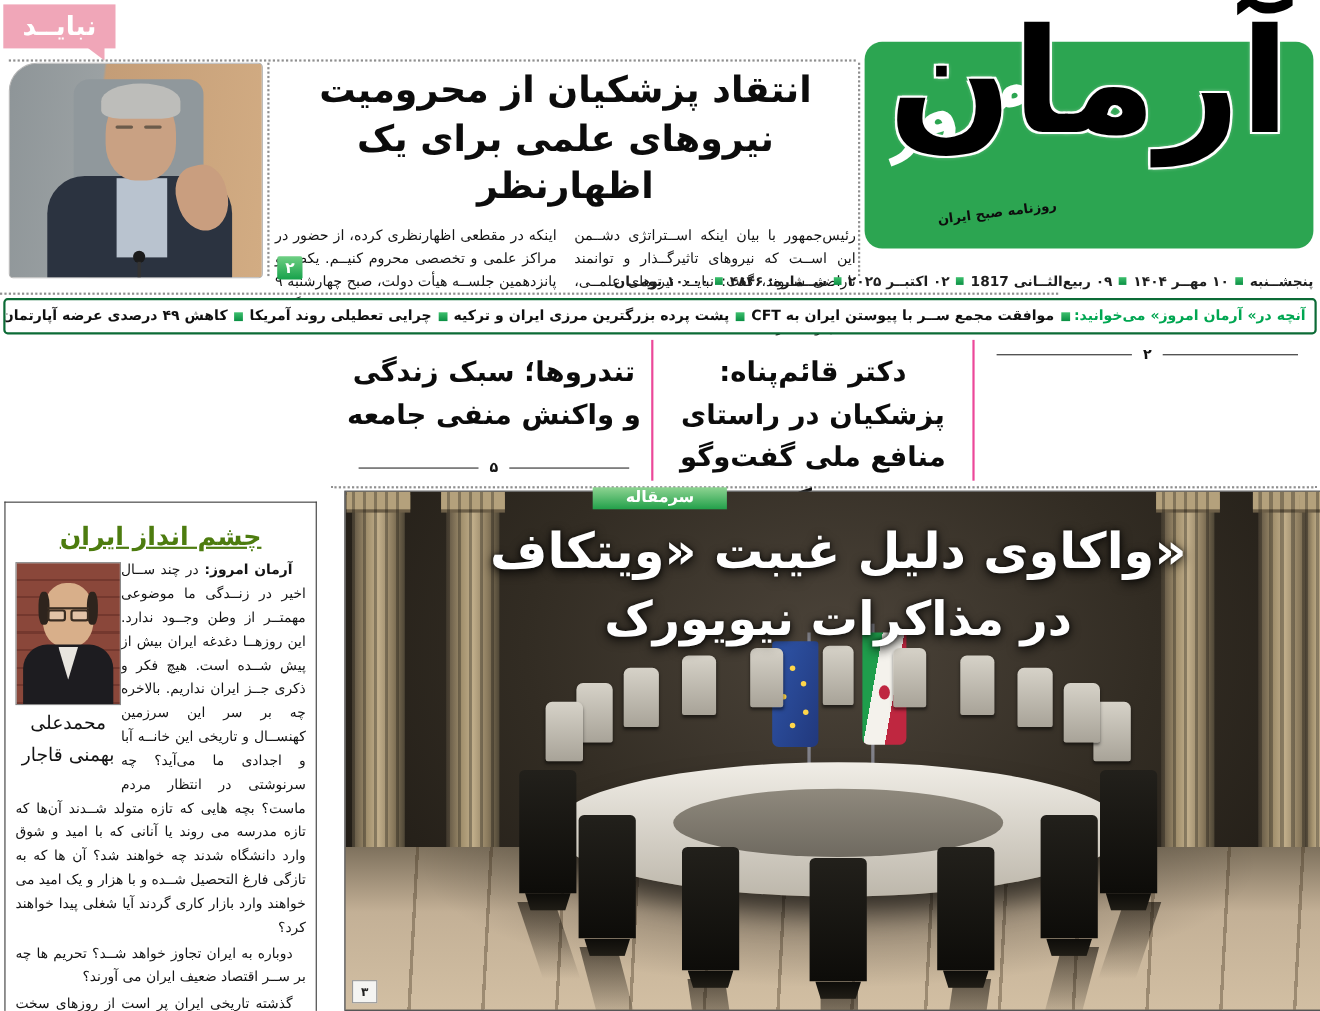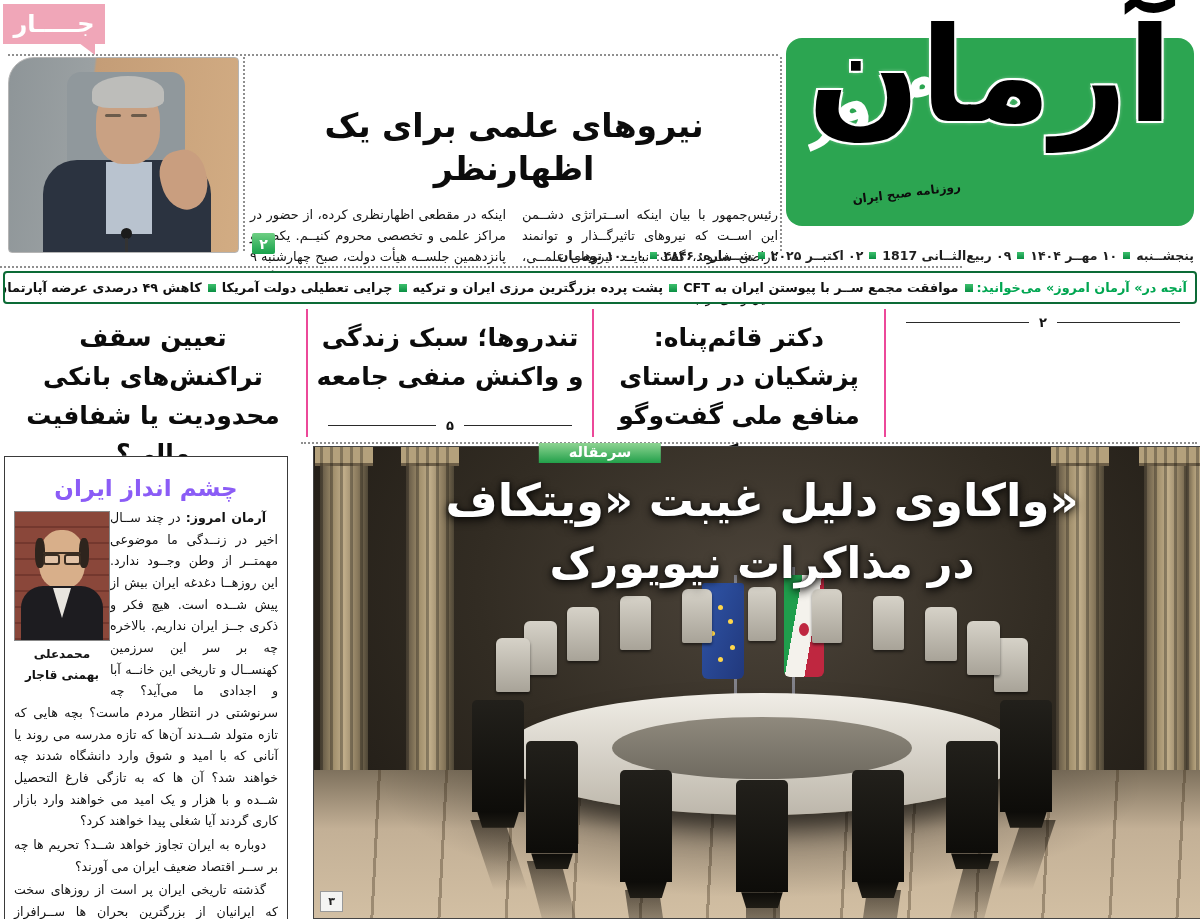--- a/index.html
+++ b/index.html
@@ -77,37 +77,37 @@
   .hrule{display:flex;align-items:center;margin:0 14px;}
   .hrule::before,.hrule::after{content:"";flex:1;border-top:1.6px solid #2a2a2a;}
   .hrule .num{padding:0 10px;font-size:13px;font-weight:bold;color:#111;}
 
   
   .edit-box{left:4px;top:456px;width:284px;height:463px;border:1.5px solid #3a3a3a;border-bottom:none;
       box-sizing:border-box;overflow:hidden;background:#fff;}
   .edit-tab{position:absolute;left:50%;top:443px;transform:translateX(-50%);z-index:3;
       background:linear-gradient(#8ed492,#22a04a);color:#fff;font-weight:bold;font-size:14.5px;
       padding:1px 30px 3px;}
-  .edit-title{margin:18px 6px 6px;text-align:center;font-size:23px;font-weight:bold;color:#8b5cf6;}
+  .edit-title{margin:18px 6px 6px;text-align:center;font-size:23px;font-weight:bold;color:#4d7c0f;text-decoration:underline;}
   .edit-body{direction:rtl;text-align:justify;font-size:12.6px;line-height:1.72;color:#131313;
       padding:0 9px;}
   .edit-body p{margin:0 0 2px;text-indent:12px;}
   .auth-fig{float:left;width:96px;margin:4px 10px 2px 0;}
   .auth-photo{width:94px;height:128px;border:1px solid #888;position:relative;overflow:hidden;
       background:repeating-linear-gradient(#8a473a 0 14px,#74382e 14px 16px);}
   .auth-head{position:absolute;left:24px;top:18px;width:46px;height:58px;background:#d8af8a;border-radius:46% 46% 40% 40%;}
   .auth-hairL{position:absolute;left:20px;top:26px;width:10px;height:30px;background:#2e241d;border-radius:40%;}
   .auth-hairR{position:absolute;left:64px;top:26px;width:10px;height:30px;background:#2e241d;border-radius:40%;}
   .auth-glasses{position:absolute;left:28px;top:40px;width:38px;height:11px;
       border-top:2px solid #3a2d22;display:flex;gap:4px;}
   .auth-glasses i{flex:1;border:2px solid #3a2d22;border-radius:3px;height:7px;background:rgba(255,255,255,.25);}
   .auth-suit{position:absolute;left:6px;top:74px;width:82px;height:54px;background:#1d1c20;border-radius:22px 22px 0 0;}
   .auth-shirt{position:absolute;left:38px;top:76px;width:18px;height:30px;background:#e8e5df;
       clip-path:polygon(0 0,100% 0,50% 100%);}
-  .auth-cap{font-size:12px;font-weight:bold;text-align:center;margin-top:3px;direction:rtl;}
+  .auth-cap{font-size:17px;font-weight:normal;text-align:center;margin-top:3px;direction:rtl;}
 
   
   .photo{left:313px;top:446px;width:896px;height:471px;overflow:hidden;border:1px solid #444;
       background:radial-gradient(ellipse at 50% 30%,#4c443a 0%,#322c23 45%,#191510 100%);}
   .pillar{position:absolute;top:0;width:48px;height:352px;
       background:linear-gradient(90deg,#5c5140 0%,#a4926f 30%,#c1ae8a 50%,#8a7a5d 78%,#4e4636 100%);}
   .pillar::before{content:"";position:absolute;left:-5px;top:0;right:-5px;height:16px;background:#b4a17c;
       box-shadow:0 3px 0 #6d5f48;}
   .pillar::after{content:"";position:absolute;inset:0;
       background:repeating-linear-gradient(90deg,rgba(0,0,0,.28) 0 3px,transparent 3px 10px);}
@@ -140,21 +140,21 @@
       background:linear-gradient(#d6d2c8,#a8a398);box-shadow:0 2px 3px rgba(0,0,0,.5);}
   .chair-front{position:absolute;background:linear-gradient(#22201b,#0d0c09);border-radius:5px 5px 0 0;}
   .chair-front::after{content:"";position:absolute;left:10%;bottom:-16px;width:80%;height:16px;
       background:linear-gradient(#0d0c09,#201d16);clip-path:polygon(0 0,100% 0,88% 100%,12% 100%);}
   .chair-shadow{position:absolute;background:linear-gradient(rgba(15,11,5,.6),rgba(15,11,5,0));}
 </style>
 </head>
 <body>
 
 <div class="abs jaaar">
-  <span>جـــــار</span>
+  <span>نبایــد</span>
 </div>
 
 <div class="abs pz">
   <div class="pz-chair"></div>
   <div class="pz-suit"></div>
   <div class="pz-shirt"></div>
   <div class="pz-hand"></div>
   <div class="pz-head"></div>
   <div class="pz-hair"></div>
   <div class="pz-brow" style="left:96px;top:56px;"></div>
@@ -163,21 +163,21 @@
 </div>
 
 <div class="abs dotline" style="left:8px;top:54px;width:770px;"></div>
 <div class="abs dotvert" style="left:243px;top:57px;height:194px;"></div>
 <div class="abs dotvert" style="left:780px;top:57px;height:194px;"></div>
 <div class="abs dotline" style="left:0;top:266px;width:962px;"></div>
 <div class="abs dotline" style="left:301px;top:442px;width:896px;"></div>
 
 <div class="abs lead">
   <h1 class="lead-h">
-    <br>
+    <span>انتقاد پزشکیان از محرومیت</span><br>
     <span>نیروهای علمی برای یک اظهارنظر</span>
   </h1>
   <div class="lead-cols">
     <div>رئیس‌جمهور با بیان اینکه اســتراتژی دشــمن این اســت که نیروهای تاثیرگــذار و توانمند ناراضی شــوند، گفت: نبایــد نیروهای علمــی، متخصصین و صاحب‌نظران و کارشناســان را به دلایل واهی از جمله</div>
     <div>اینکه در مقطعی اظهارنظری کرده، از حضور در مراکز علمی و تخصصی محروم کنیــم. یکصد و پانزدهمین جلســه هیأت دولت، صبح چهارشنبه ۹ مهر ۱۴۰۴ به ریاست مســعود پزشکیان برگزار شد...</div>
   </div>
   <div class="lead-badge">۲</div>
 </div>
 
 <div class="abs masthead">
@@ -202,21 +202,21 @@
   </div>
 
 <div class="abs teaser">
   <span class="teaser-label">آنچه در» آرمان امروز» می‌خوانید:</span>
   <span class="teaser-items">
       <span class="sep-sq"></span>
       <span>موافقت مجمع ســر با پیوستن ایران به CFT</span>
       <span class="sep-sq"></span>
       <span>پشت پرده بزرگترین مرزی ایران و ترکیه</span>
       <span class="sep-sq"></span>
-      <span>چرایی تعطیلی دولت آمریکا</span>
+      <span>چرایی تعطیلی روند آمریکا</span>
       <span class="sep-sq"></span>
       <span>کاهش ۴۹ درصدی عرضه آپارتمان</span>
     </span>
 </div>
 
 <div class="abs hrow">
     <div class="hcol hcol-0">
       <div class="hrule">
         <span class="num">۲</span>
       </div>
@@ -224,26 +224,20 @@
     <div class="hcol hcol-1">
       <h2>دکتر قائم‌پناه: پزشکیان در راستای<br>منافع ملی گفت‌وگو می‌کند</h2>
       <div class="hrule">
         <span class="num">۲</span>
       </div>
     </div>
     <div class="hcol hcol-2">
       <h2>تندروها؛ سبک زندگی<br>و واکنش منفی جامعه</h2>
       <div class="hrule">
         <span class="num">۵</span>
-      </div>
-    </div>
-    <div class="hcol hcol-3">
-      <h2>تعیین سقف تراکنش‌های بانکی<br>محدودیت یا شفافیت مالی؟</h2>
-      <div class="hrule">
-        <span class="num">۴</span>
       </div>
     </div>
   </div>
 
 <div class="abs edit-tab">سرمقاله</div>
 <div class="abs edit-box">
   <h3 class="edit-title">چشم انداز ایران</h3>
   <div class="edit-body">
     <figure class="auth-fig" style="margin-inline:0;">
       <div class="auth-photo">

